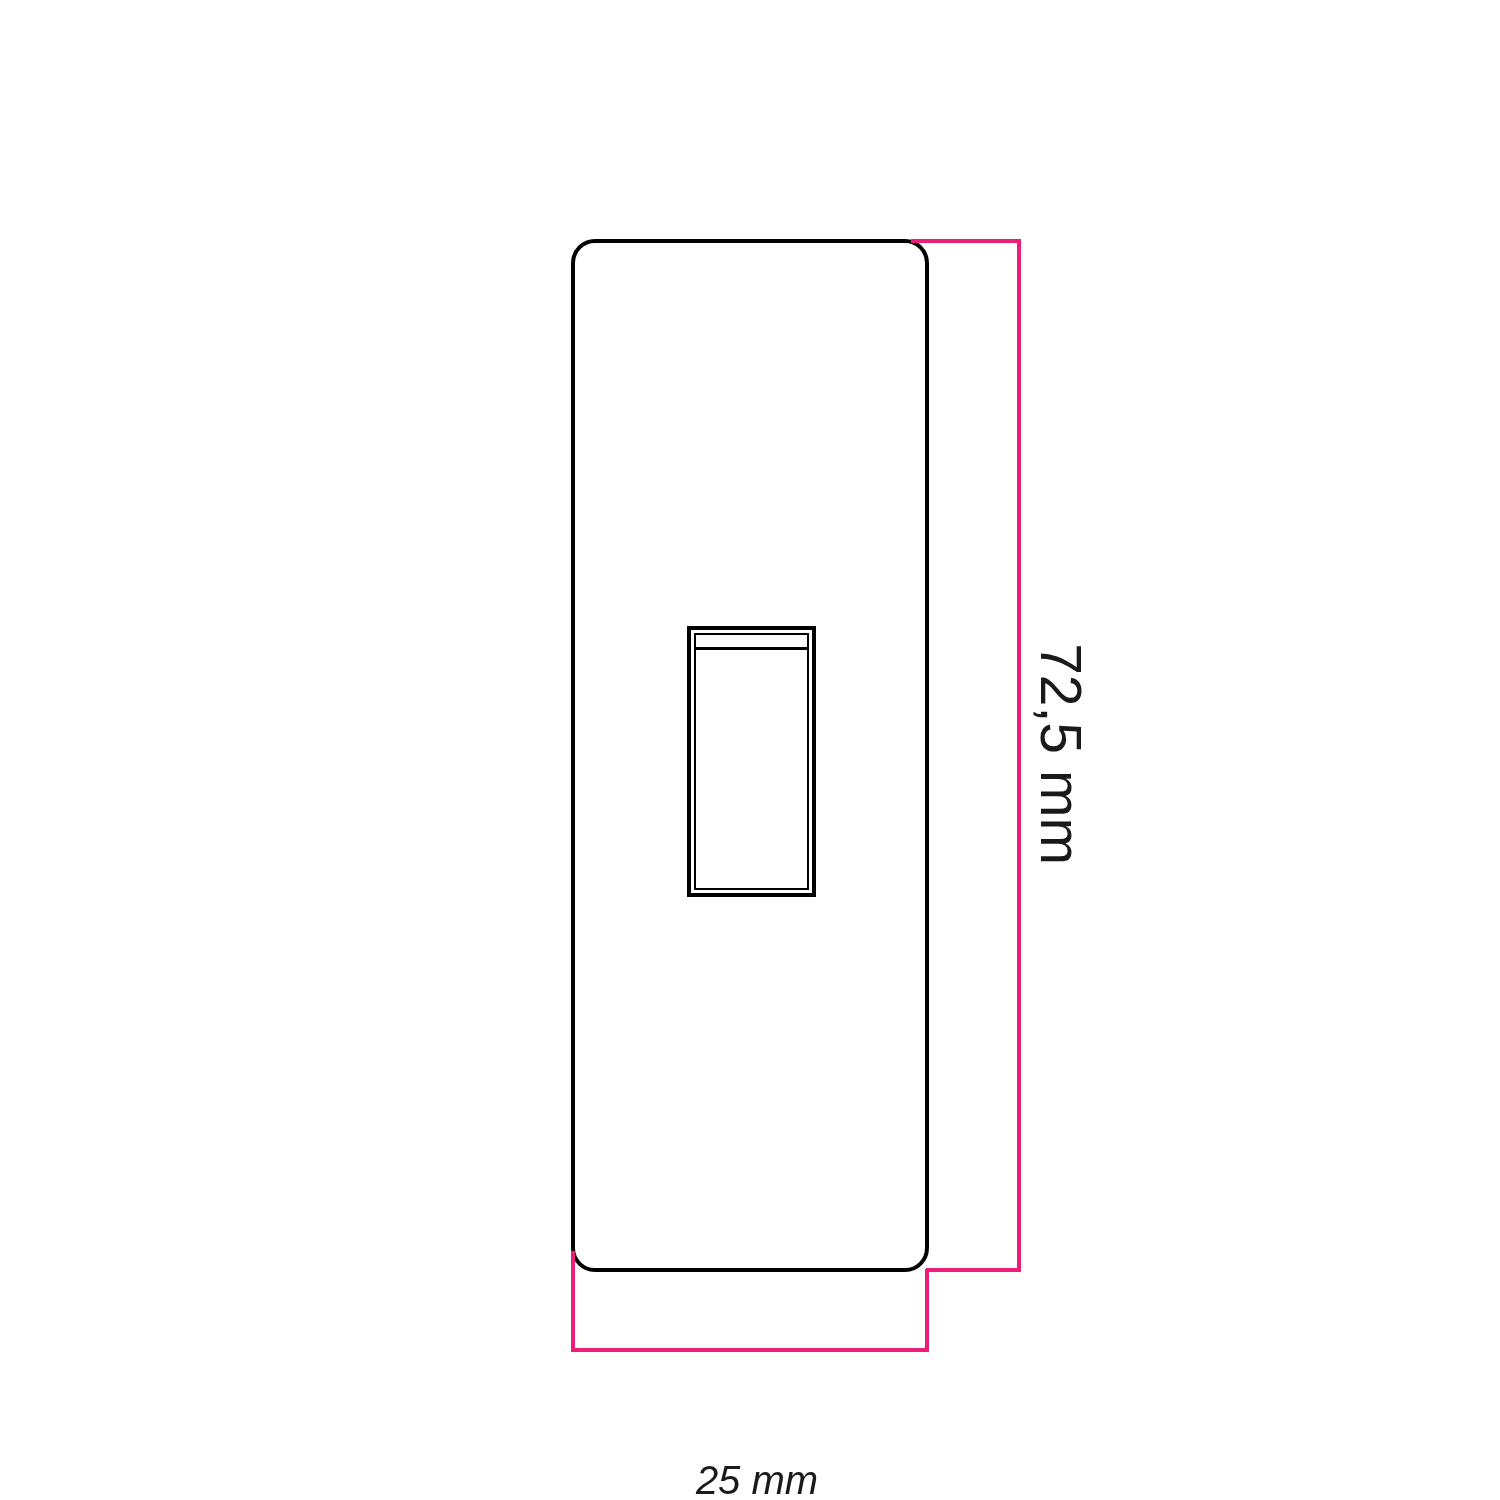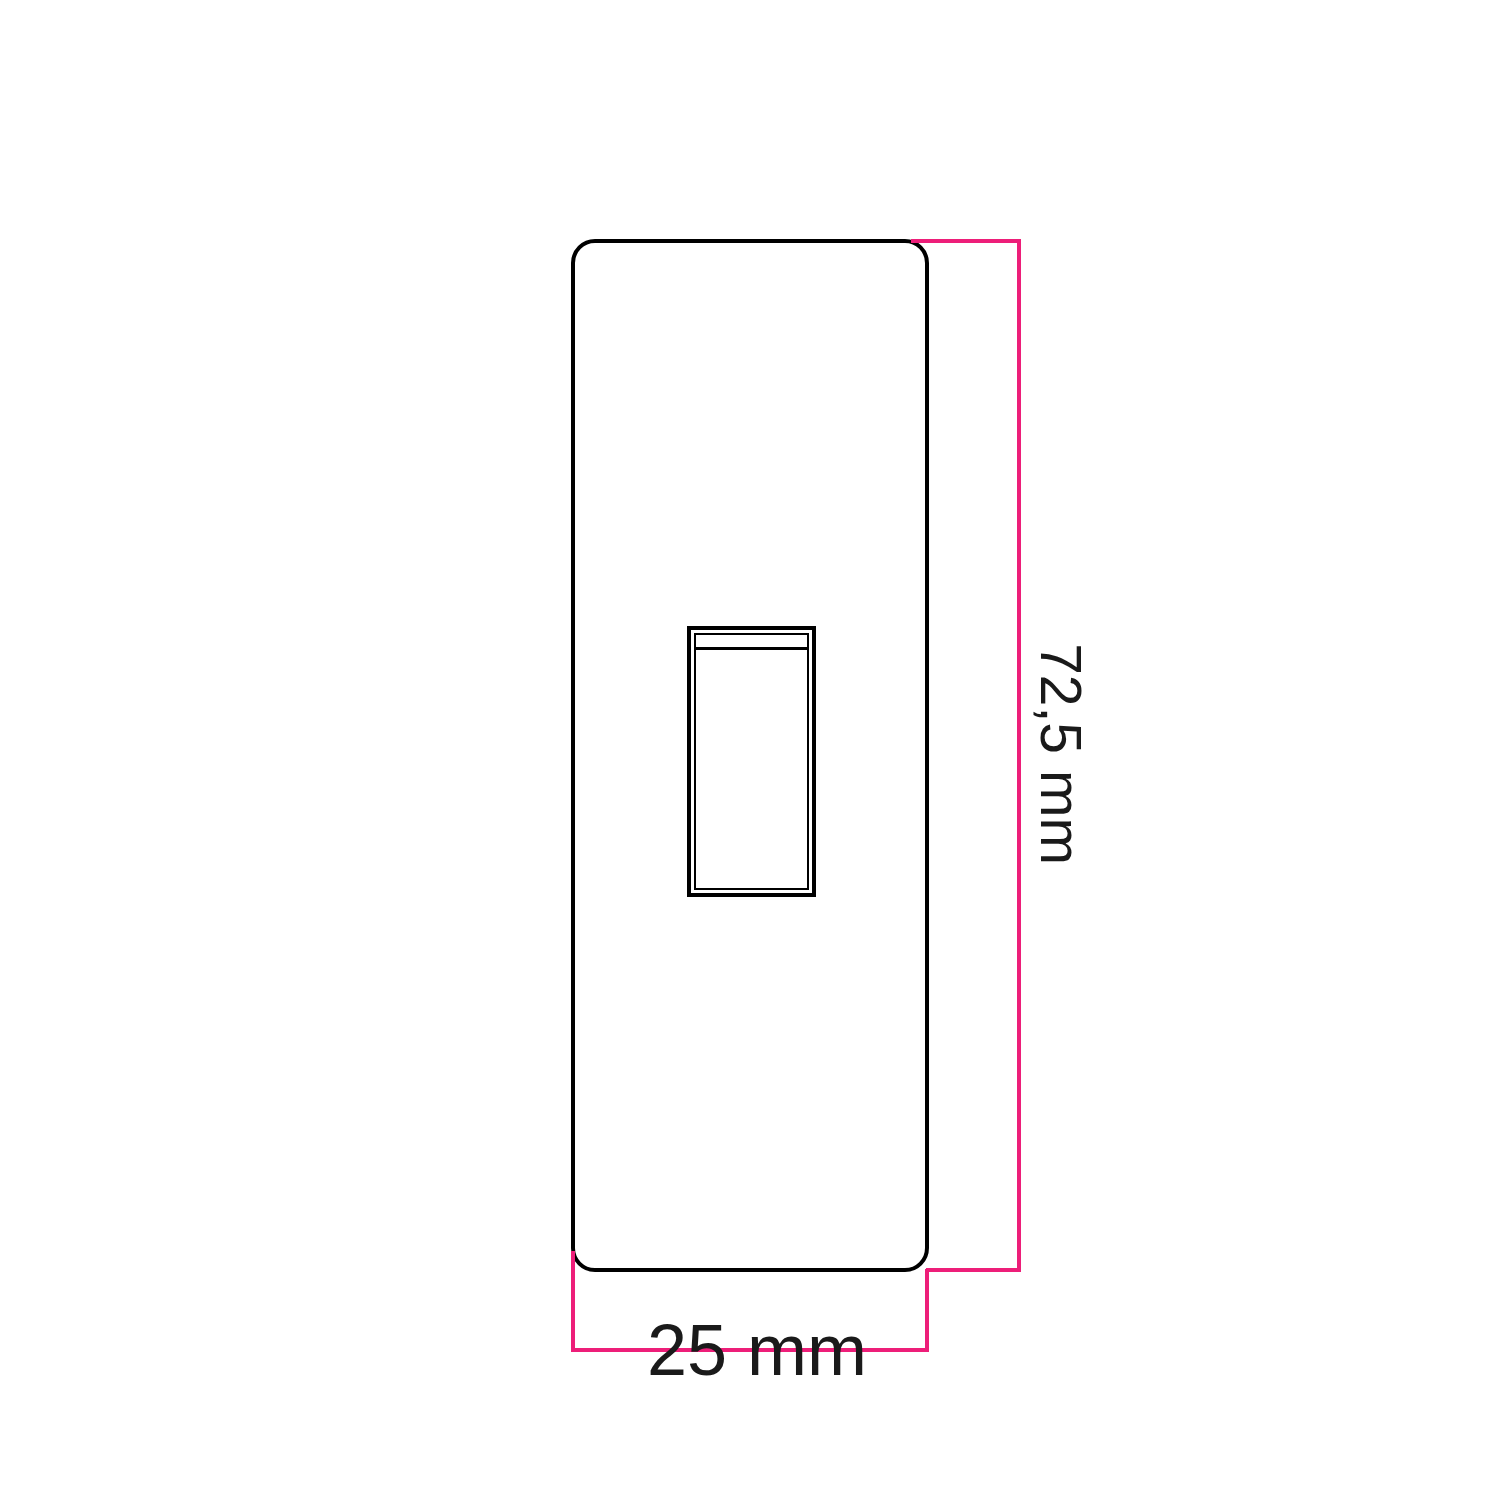--- a/index.html
+++ b/index.html
@@ -69,23 +69,24 @@
     line-height: 1;
   }
   .label-height {
     left: 1060px;
     top: 754px;
     font-size: 57px;
     transform: translate(-50%, -50%) rotate(90deg);
   }
   .label-width {
     left: 757px;
-    top: 1350px;
-    font-size: 72px;
+    top: 1480px;
+    font-size: 40px;
     transform: translate(-50%, -50%);
+    font-style: italic;
   }
 </style>
 </head>
 <body style="--outline: #000000; --accent: #ED1E79; --label: #1a1a1a; --bg: #ffffff;">
 
 <div class="abs plate"></div>
 
 <div class="abs cutout-outer"></div>
 <div class="abs cutout-inner"></div>
 <div class="abs rocker-divider"></div>

